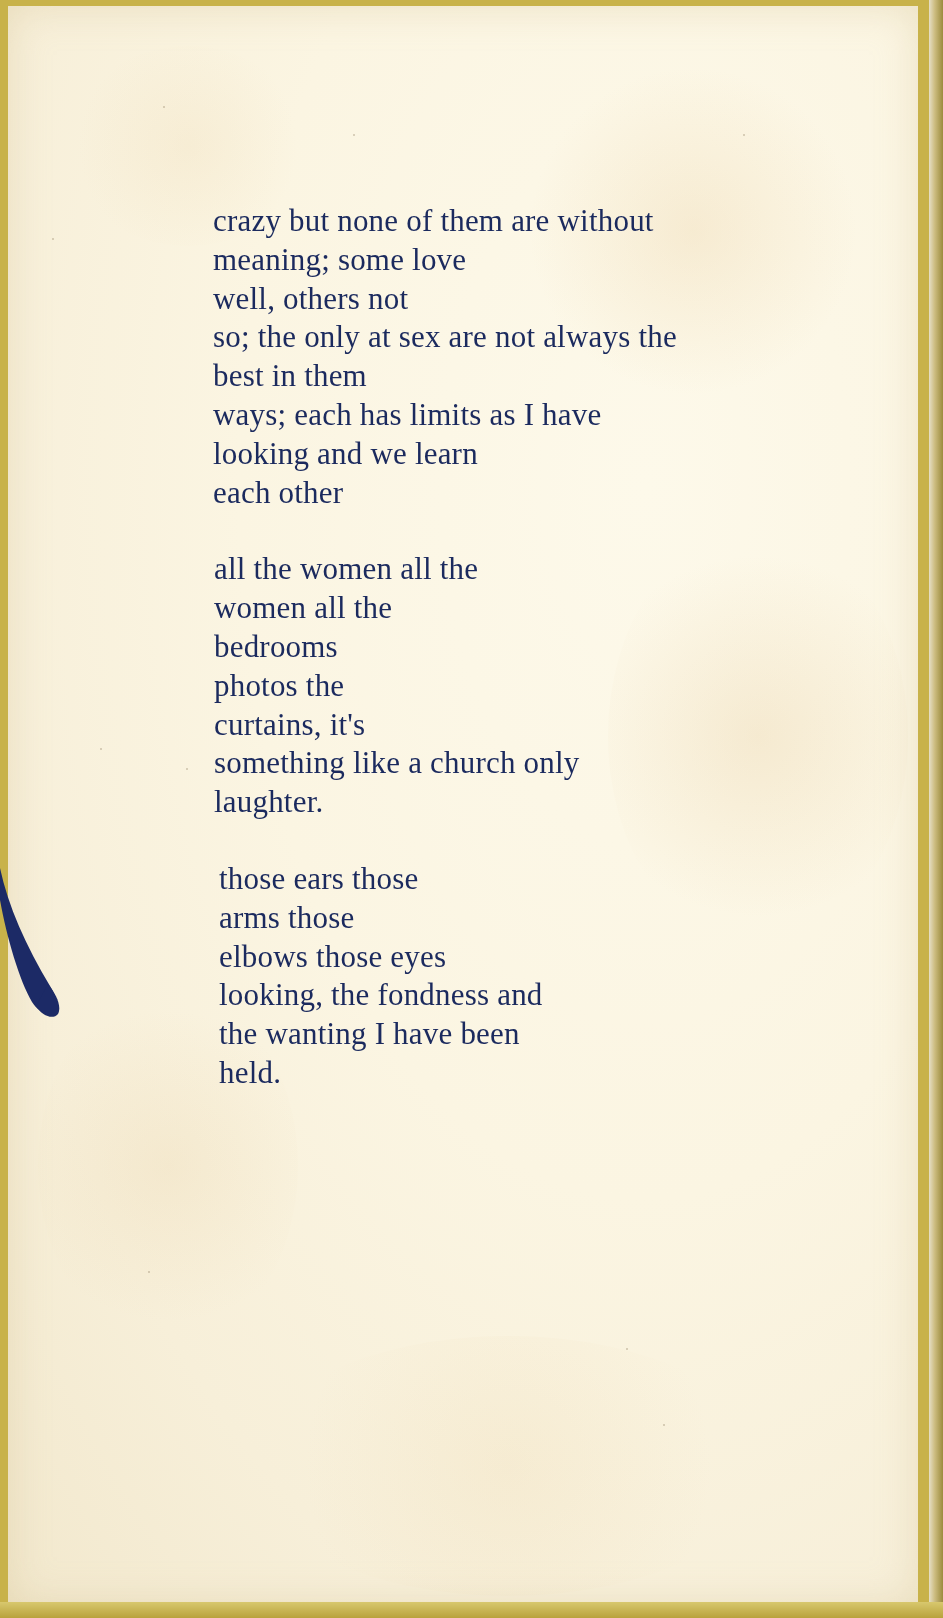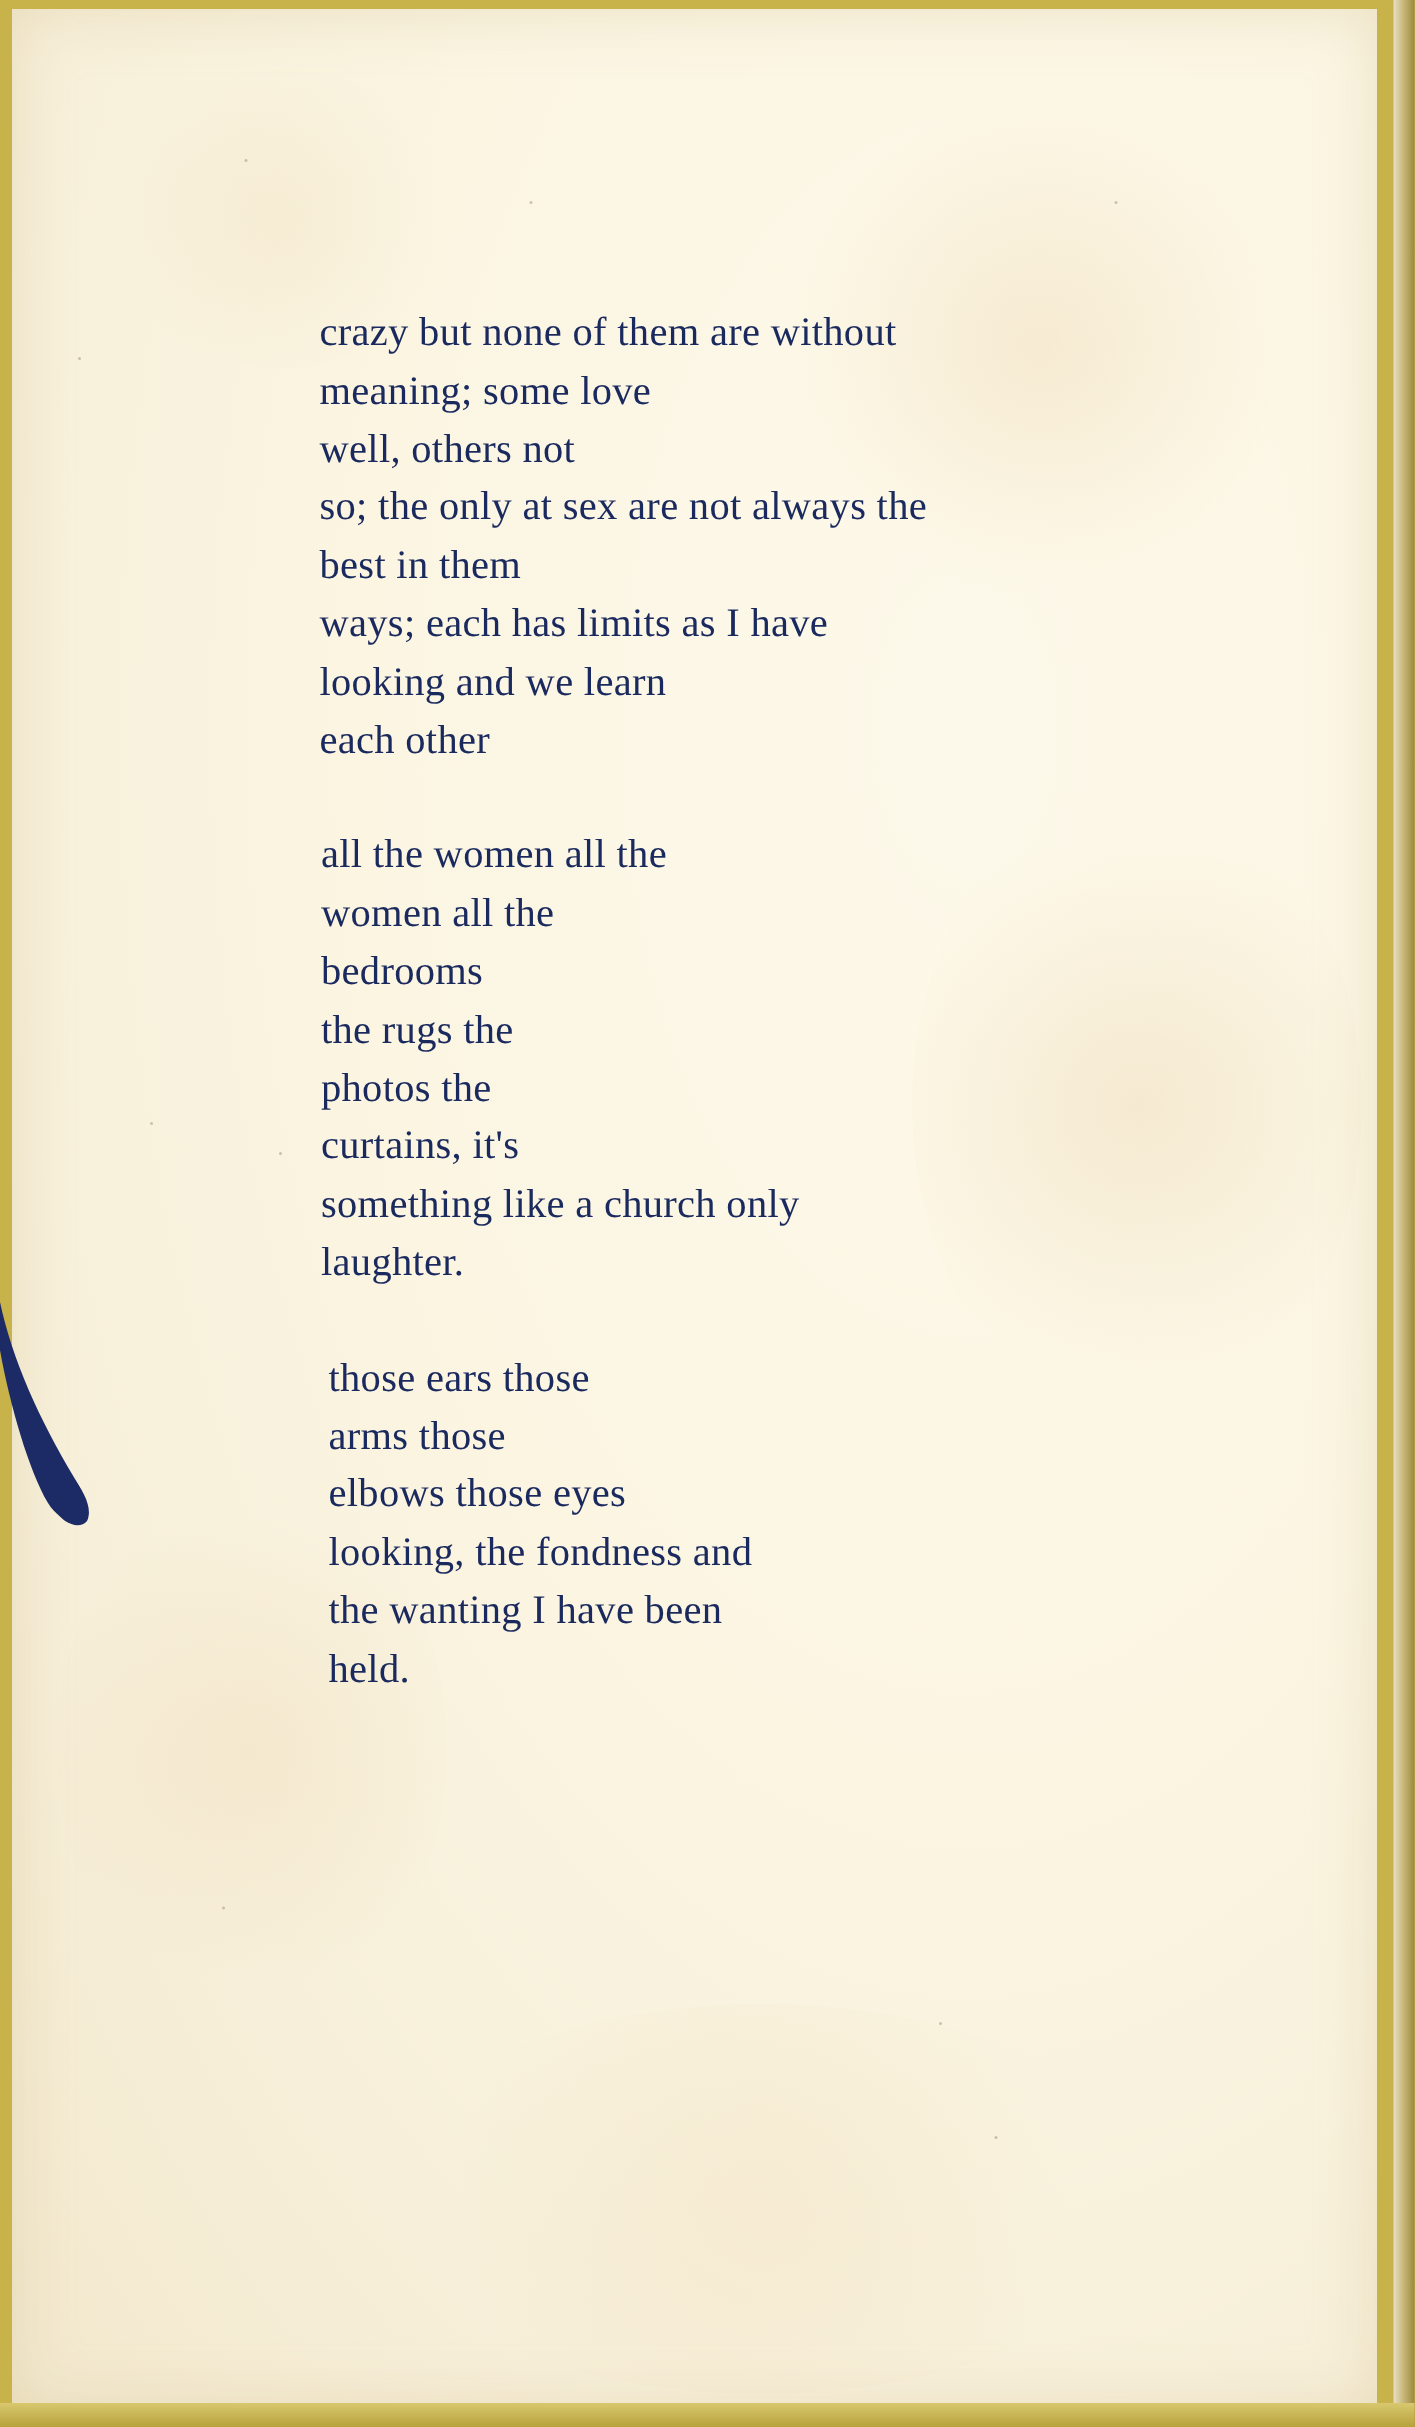--- a/index.html
+++ b/index.html
@@ -75,21 +75,21 @@
   }
 
   
   #poem {
     position: absolute;
     left: 205px;
     top: 196px;
     width: 620px;
     color: #1b2a5e;
     font-family: "Liberation Serif", serif;
-    font-size: 27px;
+    font-size: 31px;
     line-height: 38.8px;
     letter-spacing: 0.2px;
     font-weight: 400;
   }
   #poem .stanza { margin: 0 0 38px 0; }
   #poem .stanza:last-child { margin-bottom: 0; }
   #poem .line { white-space: pre; }
 
   
   #poem .stanza[data-idx="1"] { margin-left: 1px; }
@@ -143,21 +143,20 @@
         <div class="line">best in them</div>
         <div class="line">ways; each has limits as I have</div>
         <div class="line">looking and we learn</div>
         <div class="line">each other</div>
       </div>
 
       <div class="stanza" data-idx="1">
         <div class="line">all the women all the</div>
         <div class="line">women all the</div>
         <div class="line">bedrooms</div>
-        <div class="line">the rugs the</div>
         <div class="line">photos the</div>
         <div class="line">curtains, it's</div>
         <div class="line">something like a church only</div>
         <div class="line">laughter.</div>
       </div>
 
       <div class="stanza" data-idx="2">
         <div class="line">those ears those</div>
         <div class="line">arms those</div>
         <div class="line">elbows those eyes</div>

